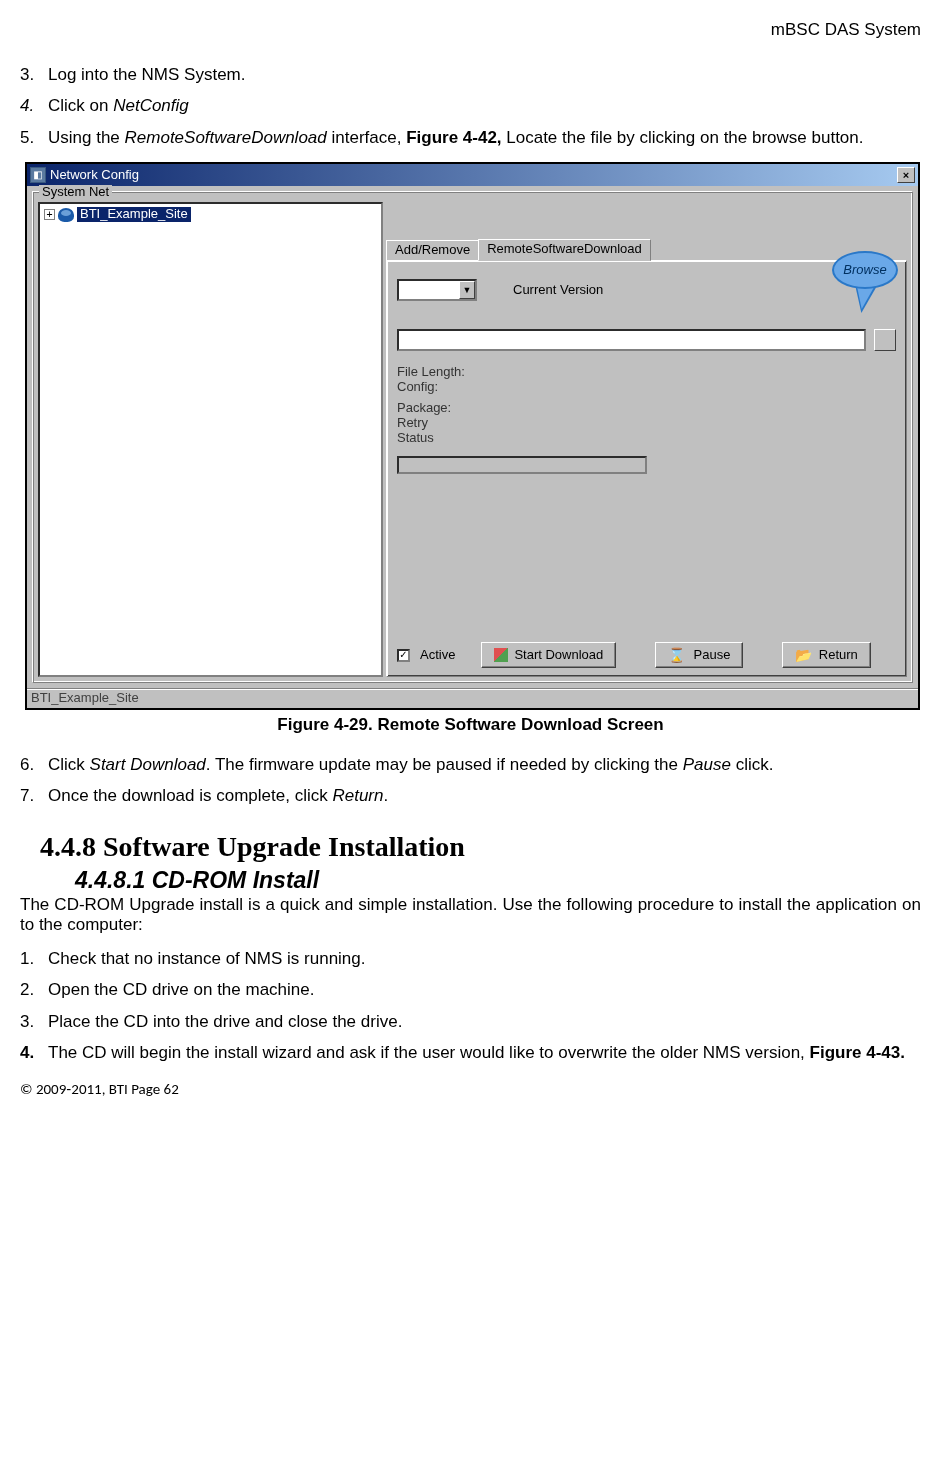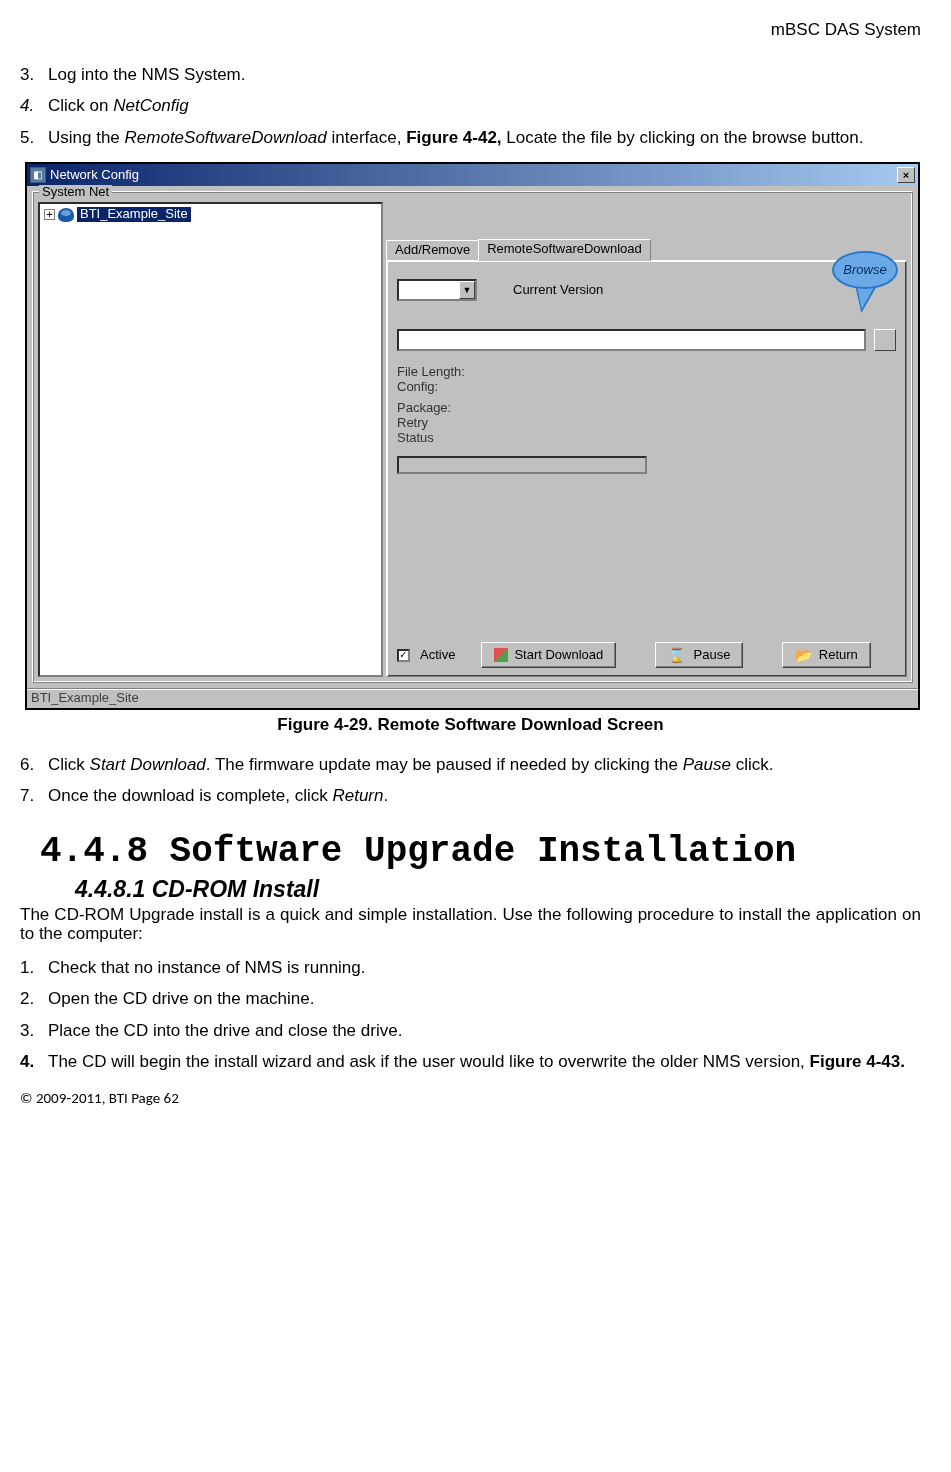--- a/index.html
+++ b/index.html
@@ -162,21 +162,21 @@
   .ico-sd { background: linear-gradient(135deg,#e05050 50%,#50a050 50%); }
   .ico-hourglass{color:#2060c0;font-size:14px;margin-right:2px;}
   .ico-return { color:#c09000; font-size:14px;}
   .statusbar {
     height: 20px; border-top: 1px solid #808080;
     box-shadow: inset 0 1px 0 #fff;
     padding: 1px 4px; font-size: 13px; color: #404040;
     display:flex;align-items:center;
   }
 
-  h2.sect { font-size: 36px; font-weight: bold; margin: 25px 0 4px 20px; font-family: Liberation Mono, monospace; }
+  h2.sect { font-size: 28px; font-weight: bold; margin: 25px 0 4px 20px; font-family: Liberation Serif, serif; }
   h3.subsect { font-size: 23px; font-weight: bold; font-style: italic; margin: 2px 0 2px 55px; font-family: Arial; }
   p.body-p { margin: 0 0 14px 0; text-align: justify; }
   .footer { font-size: 15px; margin-top: 18px; font-family: Calibri, Arial; }
 </style>
 </head>
 <body>
 
 <div class="header-right">
   <div>mBSC DAS System</div>
 </div>

